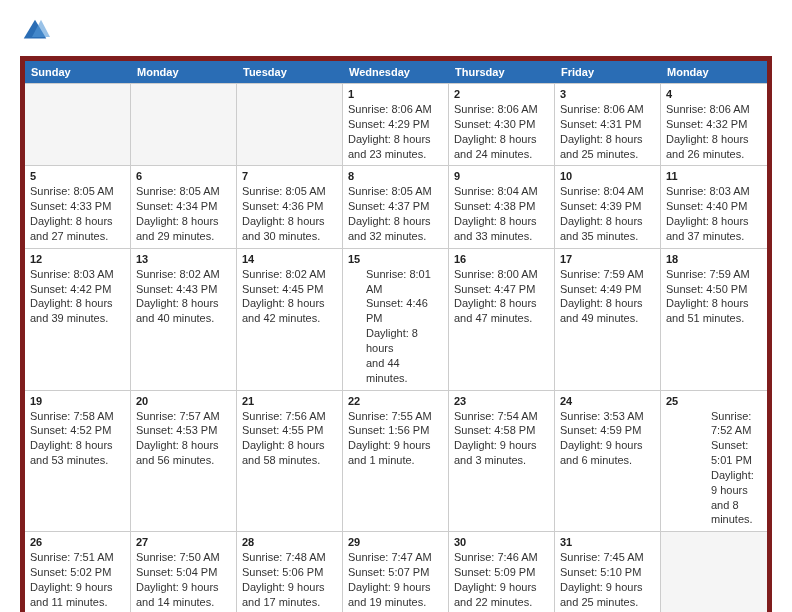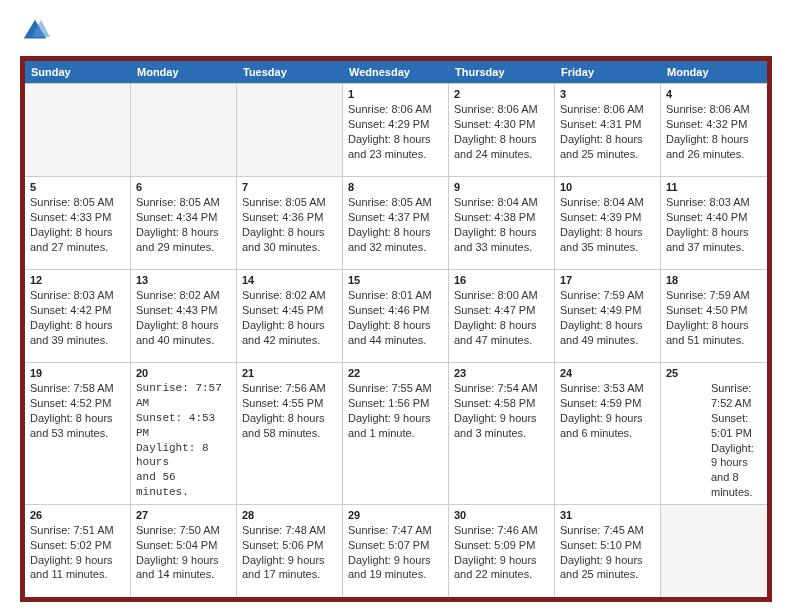--- a/index.html
+++ b/index.html
@@ -249,21 +249,21 @@
           </div>
           <div class="cal-cell">
             <div class="day-num">14</div>
             <div class="day-info" style="white-space: pre-line;">Sunrise: 8:02 AM
 Sunset: 4:45 PM
 Daylight: 8 hours
 and 42 minutes.</div>
           </div>
           <div class="cal-cell">
             <div class="day-num">15</div>
-            <div class="day-info" style="white-space: pre-line;">Sunrise: 8:01 AM
+            <div class="day-info" style="white-space: pre-line; margin-left: 18px;">Sunrise: 8:01 AM
 Sunset: 4:46 PM
 Daylight: 8 hours
 and 44 minutes.</div>
           </div>
           <div class="cal-cell">
             <div class="day-num">16</div>
             <div class="day-info" style="white-space: pre-line;">Sunrise: 8:00 AM
 Sunset: 4:47 PM
 Daylight: 8 hours
 and 47 minutes.</div>
@@ -286,21 +286,21 @@
         <div class="cal-row">
           <div class="cal-cell">
             <div class="day-num">19</div>
             <div class="day-info" style="white-space: pre-line;">Sunrise: 7:58 AM
 Sunset: 4:52 PM
 Daylight: 8 hours
 and 53 minutes.</div>
           </div>
           <div class="cal-cell">
             <div class="day-num">20</div>
-            <div class="day-info" style="white-space: pre-line; font-family: Liberation Mono, monospace;">Sunrise: 7:57 AM
+            <div class="day-info" style="white-space: pre-line;">Sunrise: 7:57 AM
 Sunset: 4:53 PM
 Daylight: 8 hours
 and 56 minutes.</div>
           </div>
           <div class="cal-cell">
             <div class="day-num">21</div>
             <div class="day-info" style="white-space: pre-line;">Sunrise: 7:56 AM
 Sunset: 4:55 PM
 Daylight: 8 hours
 and 58 minutes.</div>

